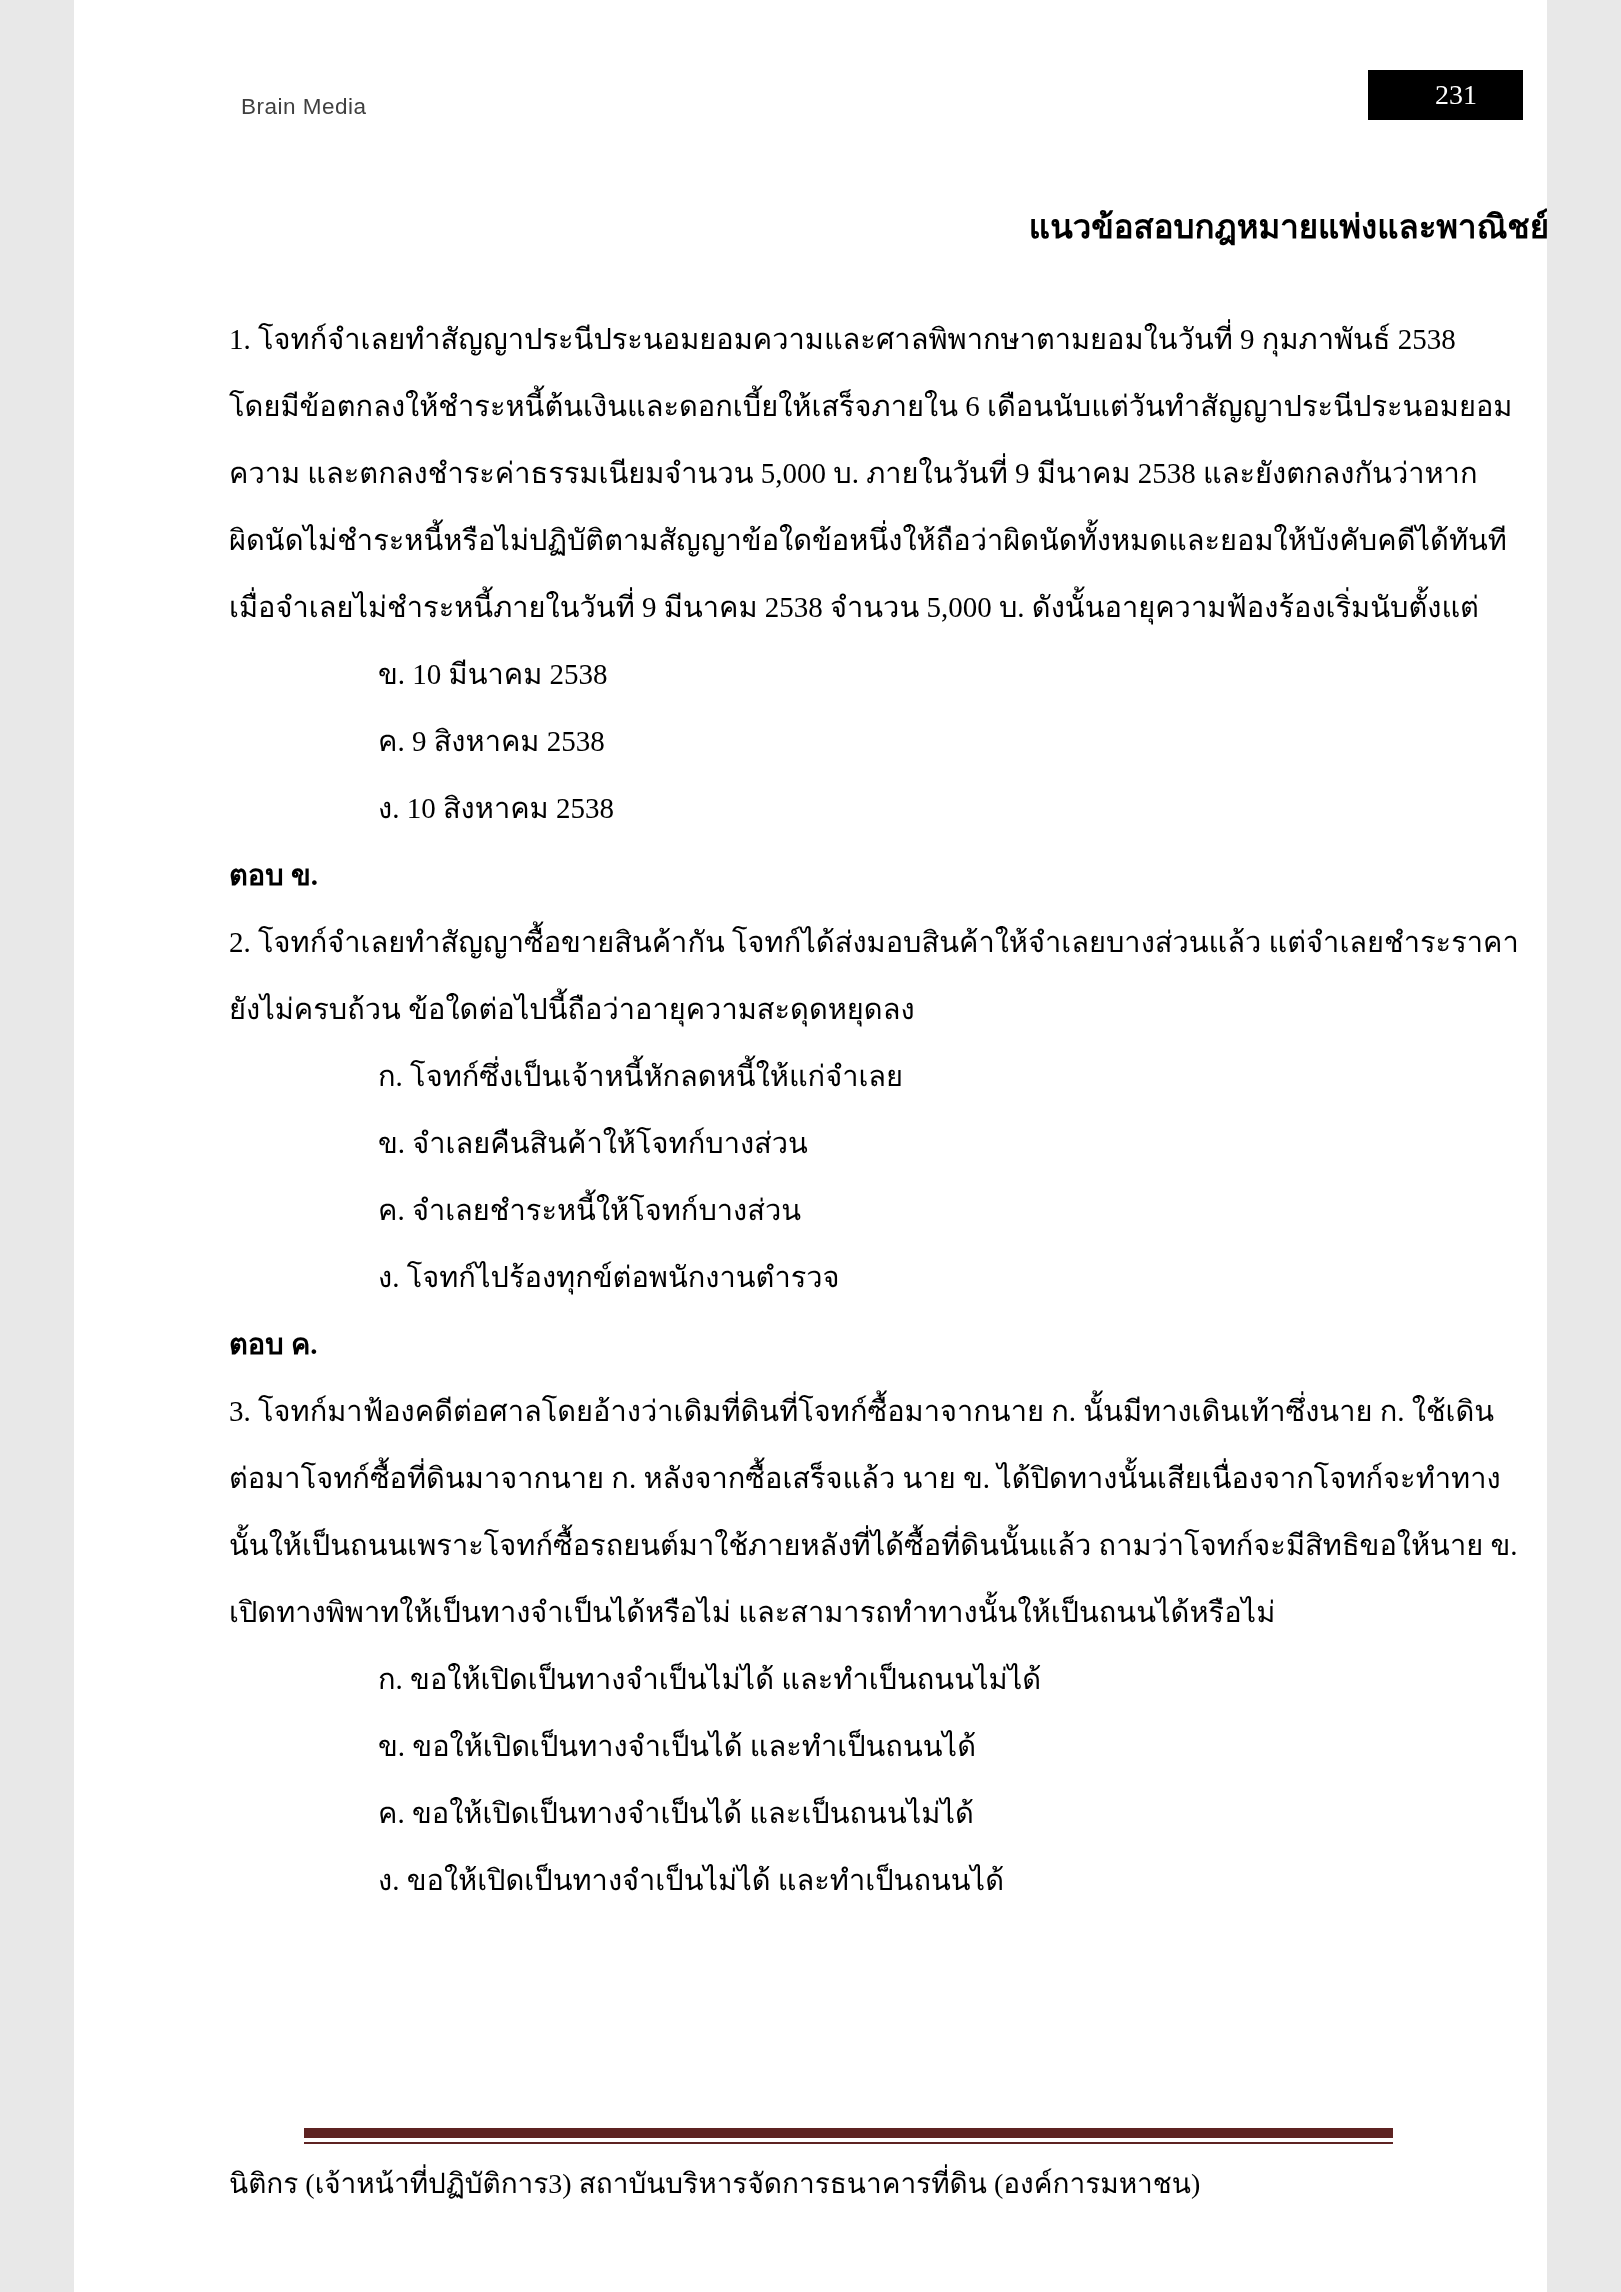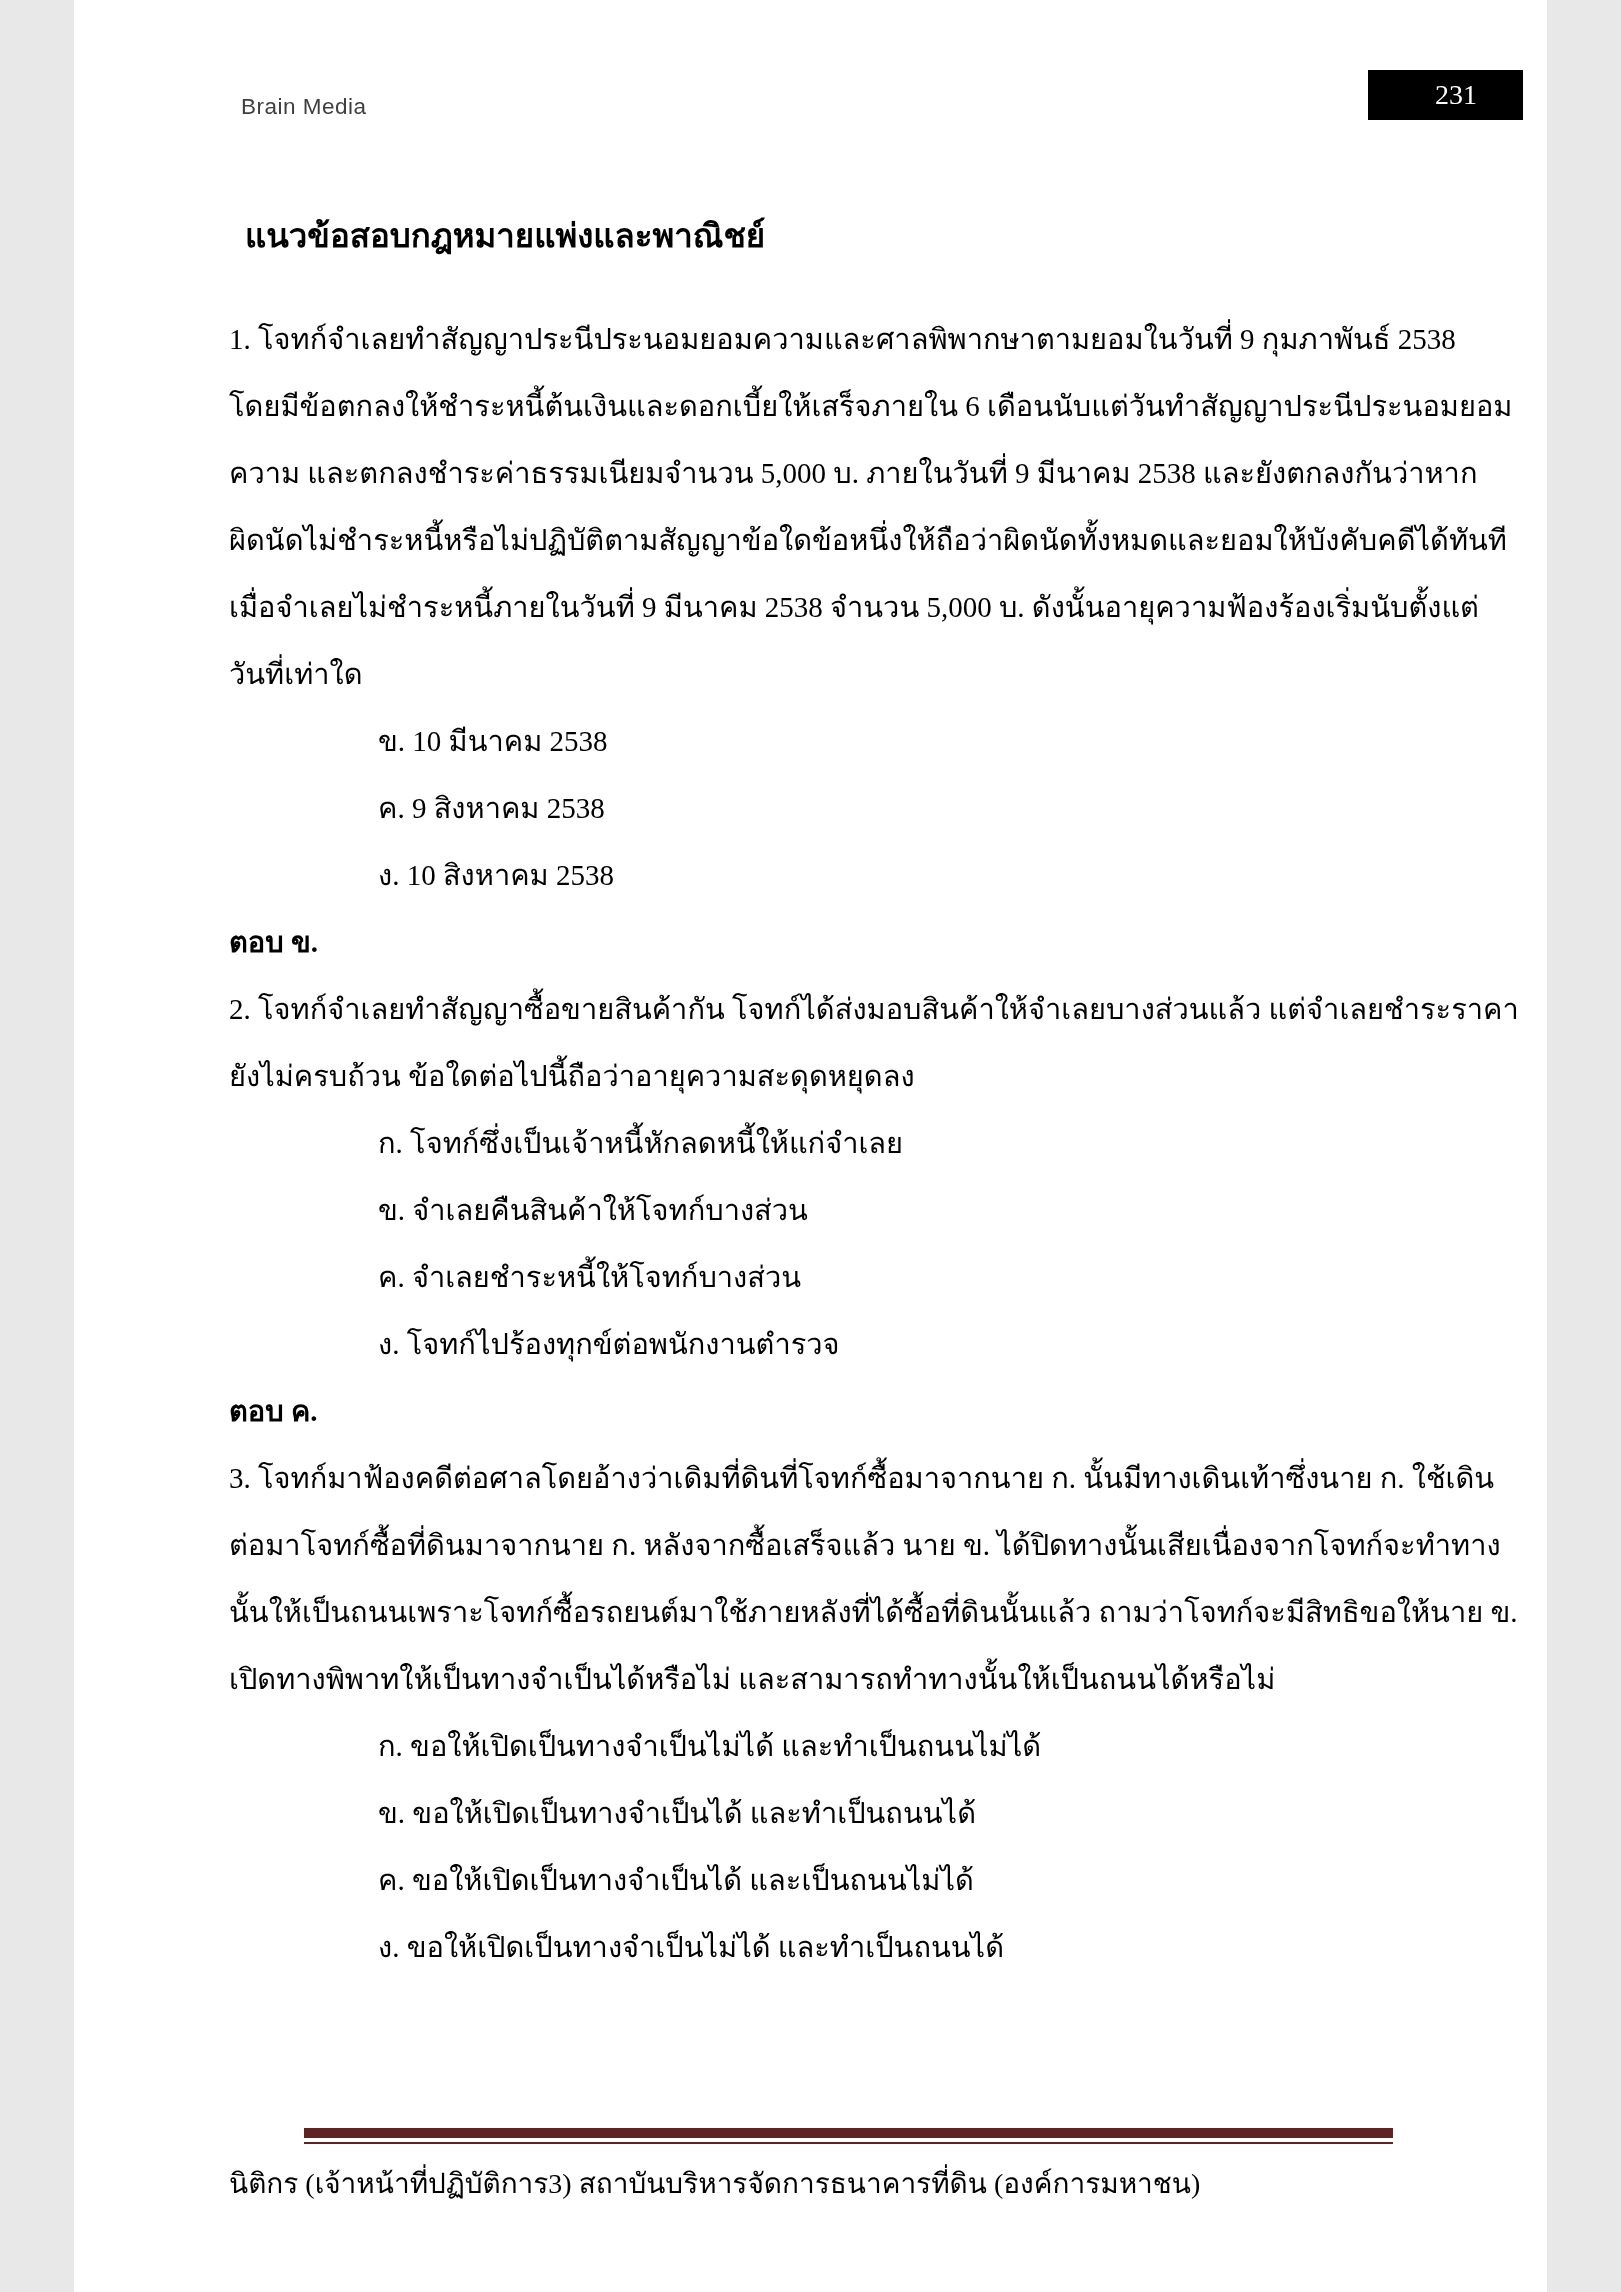--- a/index.html
+++ b/index.html
@@ -20,22 +20,22 @@
   .page-num-box{
     position:absolute;left:1294px;top:70px;width:134px;height:50px;
     background:#000;color:#fff;
     display:flex;align-items:center;justify-content:center;
     font-family:"Liberation Serif", serif;
     font-size:28px;
     padding-left:21px;
   }
   .doc-title{
     position:absolute;top:192px;left:154px;width:1313px;
-    text-align:left;font-size:33px;font-weight:bold;
-    margin:17px;
+    text-align:right;font-size:33px;font-weight:bold;
+    margin:8px;
   }
   .content{
     position:absolute;top:306px;left:155px;width:1318px;
     font-size:29px;
   }
   .line{
     line-height:67px;height:67px;
     white-space:nowrap;
   }
   .choice{padding-left:149px;}
@@ -65,21 +65,20 @@
 
   <h1 class="doc-title">แนวข้อสอบกฎหมายแพ่งและพาณิชย์</h1>
 
   <main class="content">
       <section>
         <div class="line">1. โจทก์จำเลยทำสัญญาประนีประนอมยอมความและศาลพิพากษาตามยอมในวันที่ 9 กุมภาพันธ์ 2538</div>
         <div class="line">โดยมีข้อตกลงให้ชำระหนี้ต้นเงินและดอกเบี้ยให้เสร็จภายใน 6 เดือนนับแต่วันทำสัญญาประนีประนอมยอม</div>
         <div class="line">ความ และตกลงชำระค่าธรรมเนียมจำนวน 5,000 บ. ภายในวันที่ 9 มีนาคม 2538 และยังตกลงกันว่าหาก</div>
         <div class="line">ผิดนัดไม่ชำระหนี้หรือไม่ปฏิบัติตามสัญญาข้อใดข้อหนึ่งให้ถือว่าผิดนัดทั้งหมดและยอมให้บังคับคดีได้ทันที</div>
         <div class="line">เมื่อจำเลยไม่ชำระหนี้ภายในวันที่ 9 มีนาคม 2538 จำนวน 5,000 บ. ดังนั้นอายุความฟ้องร้องเริ่มนับตั้งแต่</div>
-        <div class="line">วันที่เท่าใด</div>
         <div class="line choice">ข. 10 มีนาคม 2538</div>
         <div class="line choice">ค. 9 สิงหาคม 2538</div>
         <div class="line choice">ง. 10 สิงหาคม 2538</div>
         <div class="line answer">ตอบ ข.</div>
       </section>
       <section>
         <div class="line">2. โจทก์จำเลยทำสัญญาซื้อขายสินค้ากัน โจทก์ได้ส่งมอบสินค้าให้จำเลยบางส่วนแล้ว แต่จำเลยชำระราคา</div>
         <div class="line">ยังไม่ครบถ้วน ข้อใดต่อไปนี้ถือว่าอายุความสะดุดหยุดลง</div>
         <div class="line choice">ก. โจทก์ซึ่งเป็นเจ้าหนี้หักลดหนี้ให้แก่จำเลย</div>
         <div class="line choice">ข. จำเลยคืนสินค้าให้โจทก์บางส่วน</div>

